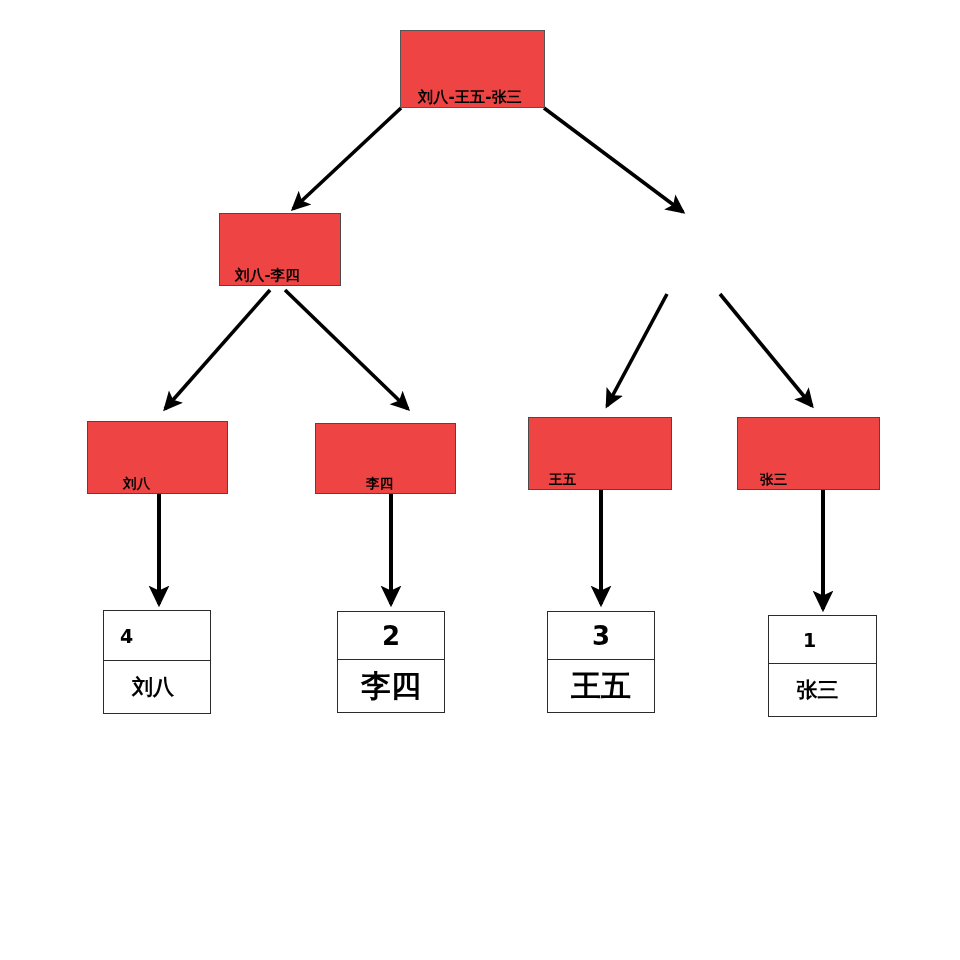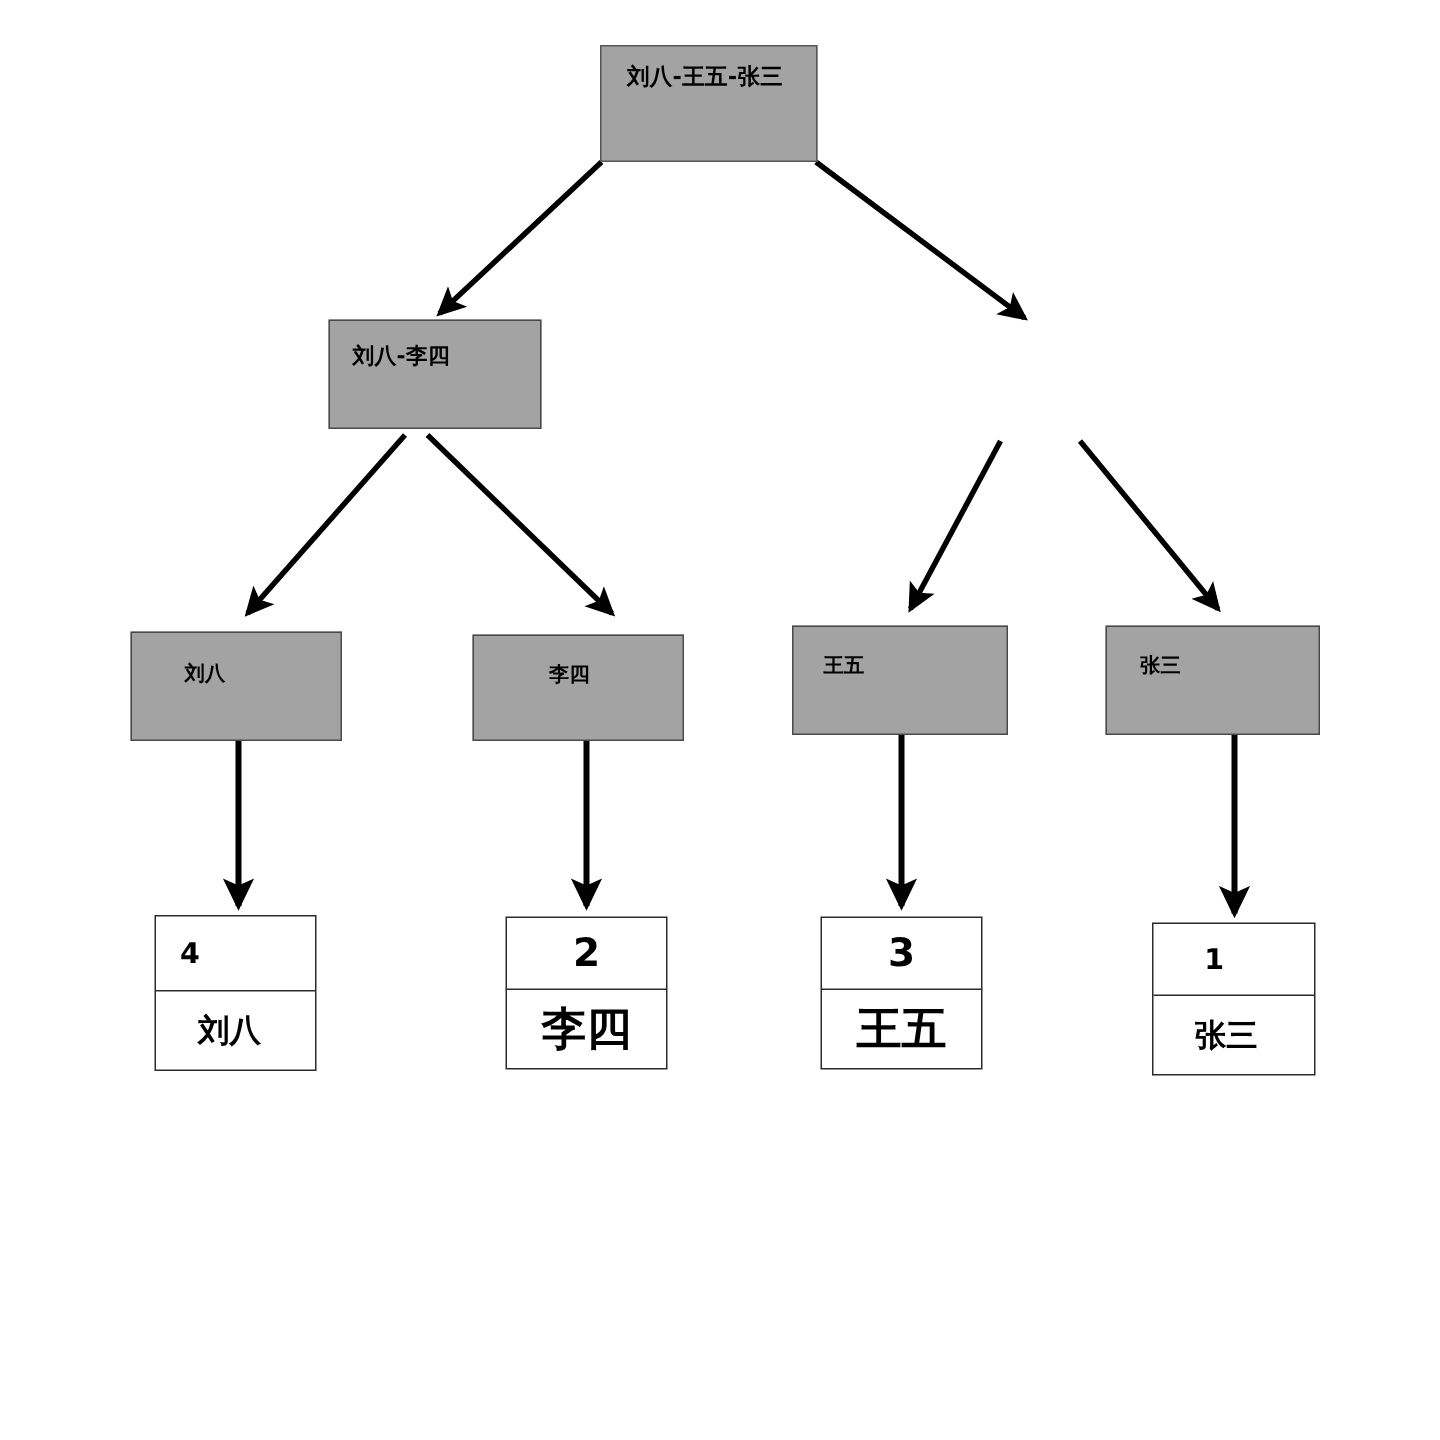--- a/index.html
+++ b/index.html
@@ -23,44 +23,44 @@
     position: absolute;
     left: 0;
     top: 0;
     width: 960px;
     height: 960px;
     pointer-events: none;
   }
   .node {
     position: absolute;
     box-sizing: border-box;
-    background: #a3a3a3;
+    background: #ef4444;
     border: 1.6px solid #4a4a4a;
     display: flex;
-    align-items: flex-start;
+    align-items: flex-end;
     z-index: 2;
   }
   .node-label {
     display: block;
     white-space: nowrap;
     color: #000000;
     font-weight: 700;
     letter-spacing: 0.2px;
   }
   
   #node-root {
     left: 400px; top: 30px; width: 145px; height: 78px;
     border-color: #555555;
   }
   #node-root .node-label {
     font-size: 15px;
     margin: 11px 0 0 17px;
   }
   
-  #node-l2-left { left: 219px; top: 213px; width: 142px; height: 73px; }
+  #node-l2-left { left: 219px; top: 213px; width: 122px; height: 73px; }
   #node-l2-left .node-label { font-size: 14.5px; margin: 14px 0 0 15px; }
 
   #node-l2-right { left: 615px; top: 217px; width: 143px; height: 74px; }
   #node-l2-right .node-label { font-size: 14.5px; margin: 14px 0 0 13px; }
 
   
   #node-l3-a { left: 87px; top: 421px; width: 141px; height: 73px; }
   #node-l3-a .node-label { font-size: 13.5px; margin: 18px 0 0 35px; }
 
   #node-l3-b { left: 315px; top: 423px; width: 141px; height: 71px; }

